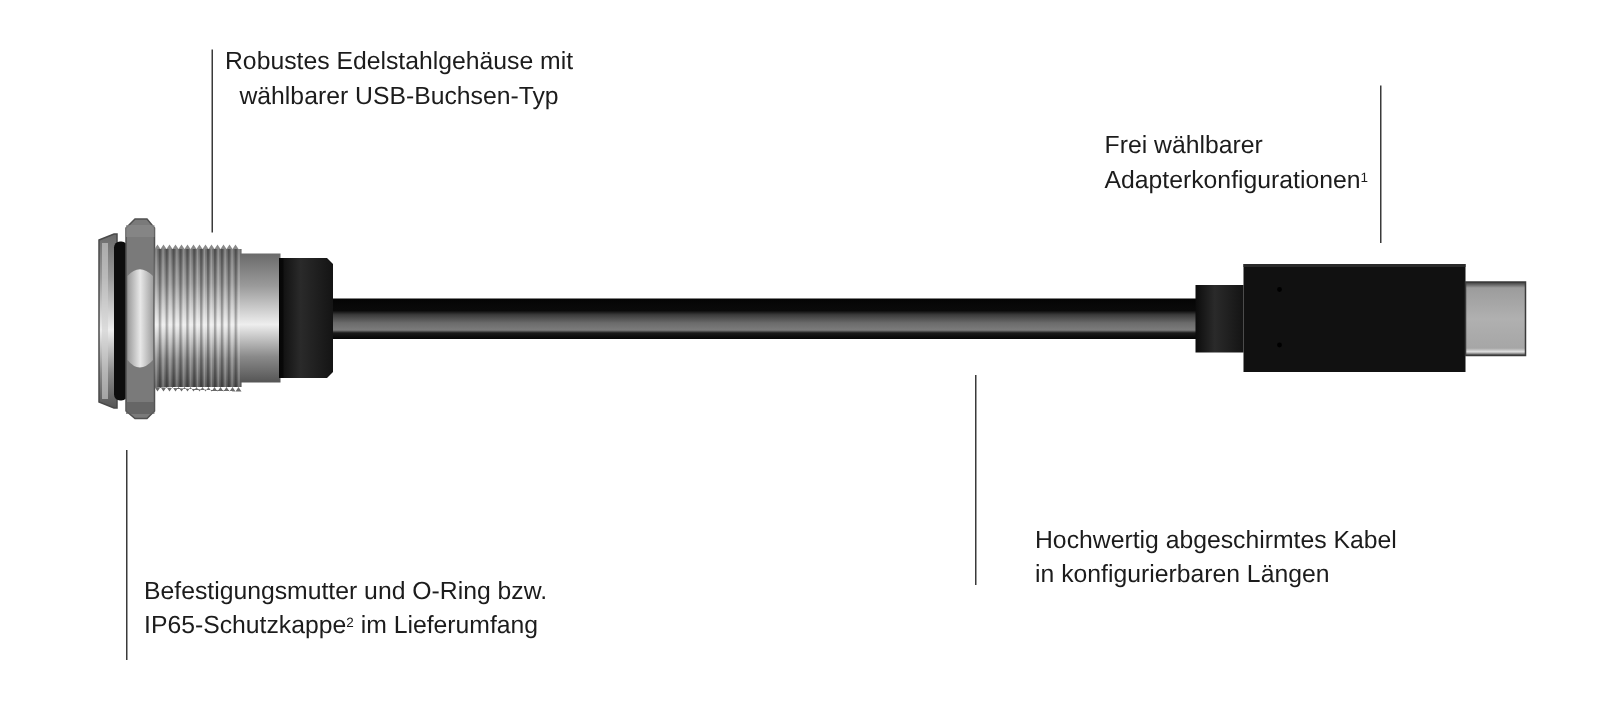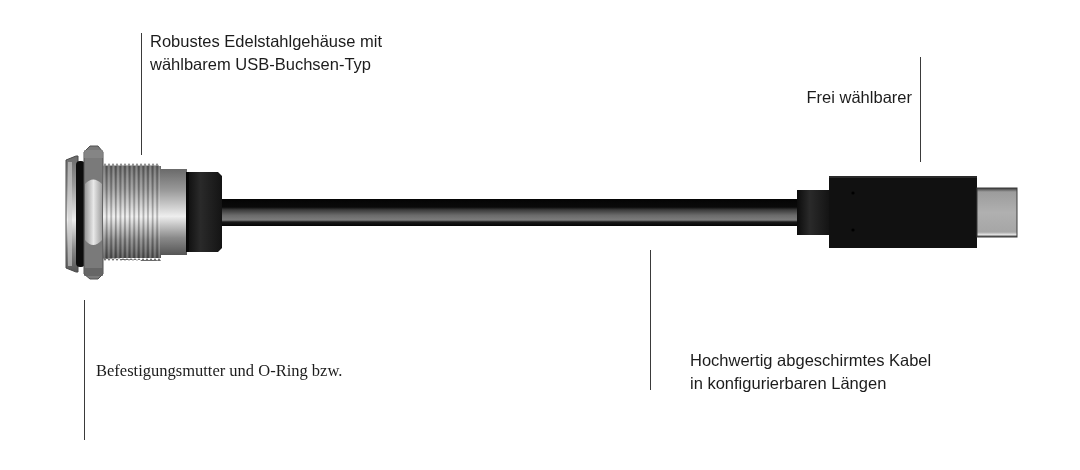--- a/index.html
+++ b/index.html
@@ -1,23 +1,23 @@
 <!DOCTYPE html>
 <html><head>
 <meta charset="utf-8">
 <style>
   html, body { margin: 0; padding: 0; background: #ffffff; }
   body { width: 1080px; height: 470px; position: relative; overflow: hidden; font-family: "Liberation Sans", "DejaVu Sans", sans-serif; color: #1a1a1a; }
   .callout { position: absolute; font-size: 16.5px; line-height: 23px; color: #1c1c1c; }
   .callout .line { display: block; white-space: nowrap; }
   .callout sup { font-size: 9px; vertical-align: top; position: relative; top: -2px; }
   .leader { position: absolute; width: 1px; background: #3a3a3a; }
-  #tl { left: 150px; top: 30px; }
+  #tl { left: 150px; top: 30px; text-align: center; }
   #tr { right: 168px; top: 86px; text-align: left; }
-  #bl { left: 96px; top: 359px; font-family: Liberation Serif, serif; }
+  #bl { left: 96px; top: 383px; }
   #br { left: 662px; top: 349px; margin-left: 28px; }
   .product { position: absolute; left: 0; top: 0; }
 </style>
 </head>
 <body>
 
 <svg class="product" width="1080" height="470" viewBox="0 0 1080 470">
   <defs>
     <linearGradient id="steelV" x1="0" y1="0" x2="0" y2="1">
       <stop offset="0" stop-color="#6a6a6a"></stop>
@@ -112,27 +112,29 @@
   </g>
 </svg>
 
 <div class="leader" style="left:141px; top:33px; height:122px;"></div>
 <div class="leader" style="left:920px; top:57px; height:105px;"></div>
 <div class="leader" style="left:84px; top:300px; height:140px;"></div>
 <div class="leader" style="left:650px; top:250px; height:140px;"></div>
 
 <div class="callout" id="tl">
   <span class="line">Robustes Edelstahlgehäuse mit</span>
-  <span class="line">wählbarem USB-Buchsen-Typ</span>
+  <span class="line">wählbarer USB-Buchsen-Typ</span>
 </div>
 
 <div class="callout" id="tr">
   <span class="line">Frei wählbarer</span>
+  <span class="line"><span>Adapterkonfigurationen</span><sup>1</sup></span>
 </div>
 
 <div class="callout" id="bl">
   <span class="line">Befestigungsmutter und O-Ring bzw.</span>
+  <span class="line"><span>IP65-Schutzkappe</span><sup>2</sup> <span>im Lieferumfang</span></span>
 </div>
 
 <div class="callout" id="br">
   <span class="line">Hochwertig abgeschirmtes Kabel</span>
   <span class="line">in konfigurierbaren Längen</span>
 </div>
 
 </body></html>

